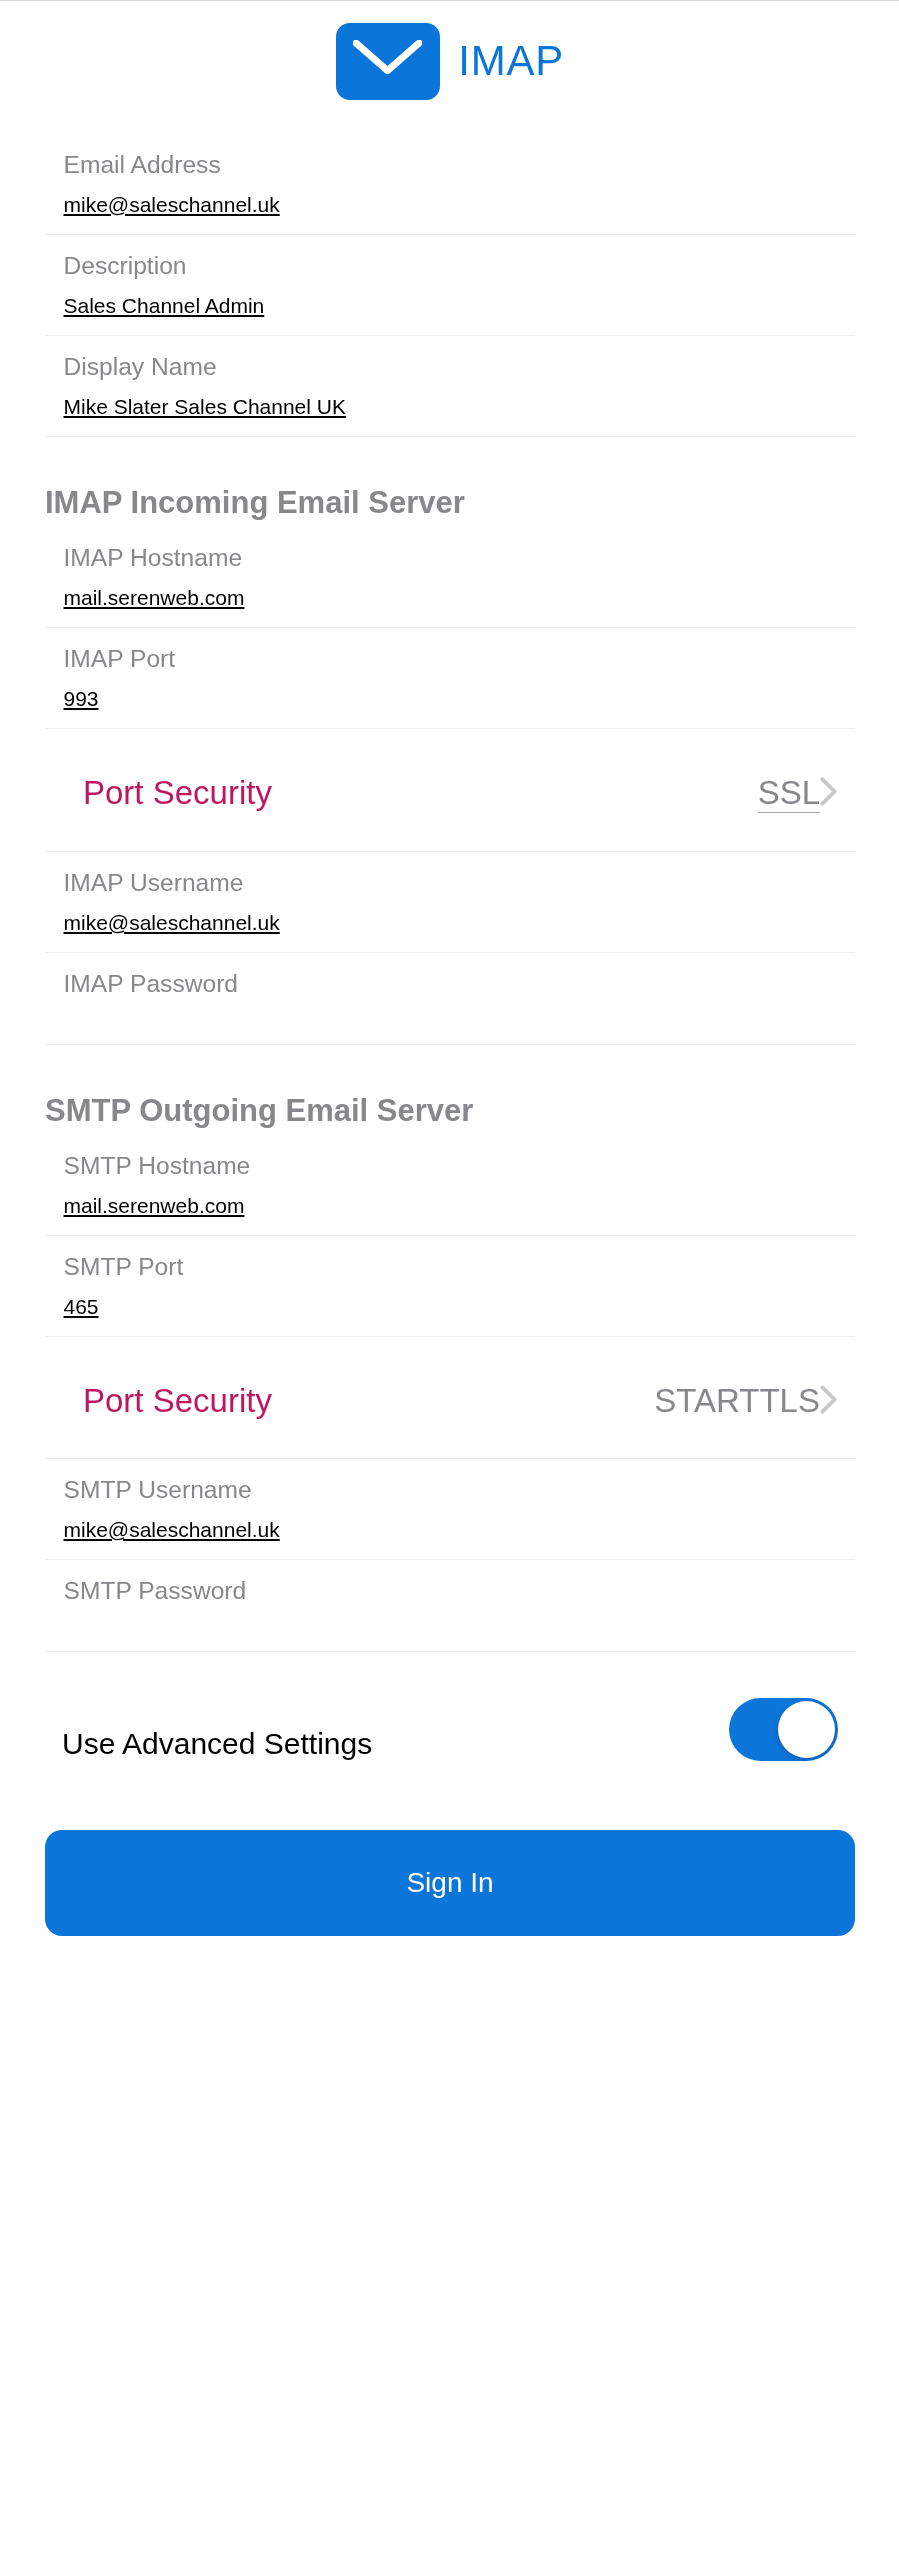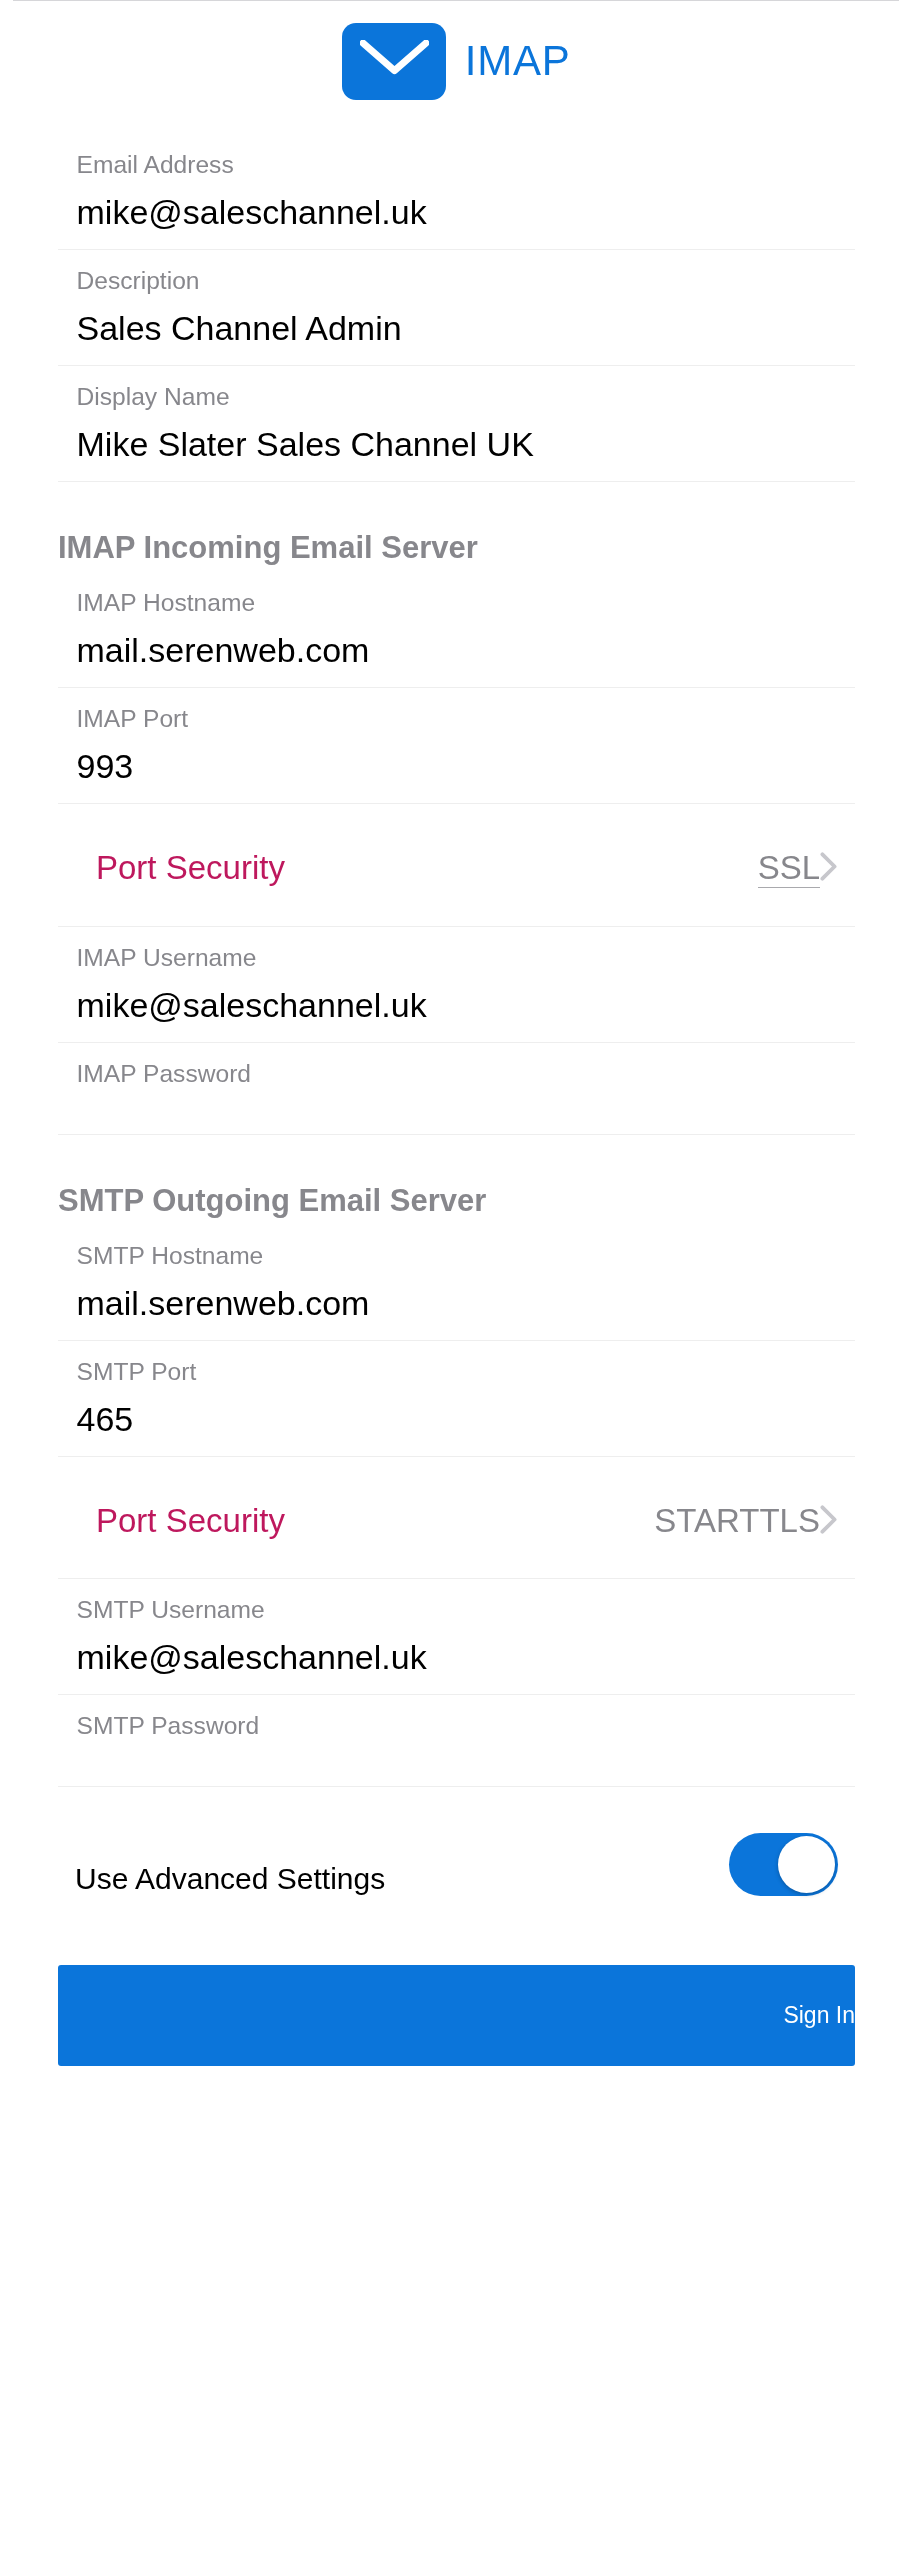--- a/index.html
+++ b/index.html
@@ -8,21 +8,20 @@
       padding: 0;
       font-family: -apple-system, BlinkMacSystemFont, 'Segoe UI', Helvetica, Arial, sans-serif;
     }
     body {
       background: #ffffff;
       width: 900px;
       margin: 0 auto;
     }
     .container {
       padding: 0;
-      margin-left: 13px;
     }
     .header {
       border-top: 1.5px solid #d6d6d9;
       display: flex;
       align-items: center;
       justify-content: center;
       gap: 18.5px;
       padding: 21.5px 0 34px 0;
     }
     .mail-icon-box {
@@ -51,22 +50,23 @@
       padding-bottom: 46px;
     }
     .field-label {
       color: #87878c;
       font-size: 24.6px;
       font-weight: 400;
       margin-bottom: 14px;
     }
     .field-value {
       color: #000000;
-      font-size: 34px;
-      font-weight: 400;
+      font-size: 21px;
+      font-weight: 400;
+      text-decoration: underline;
     }
     .section-header {
       color: #87878c;
       font-size: 31px;
       font-weight: 600;
       padding: 48px 45px 6.2px 45px;
     }
     .picker-row {
       display: flex;
       align-items: center;
@@ -123,25 +123,25 @@
       width: 57px;
       height: 57px;
       background: #ffffff;
       border-radius: 50%;
       box-shadow: 0 1.5px 4.6px rgba(0,0,0,0.25);
     }
     .signin-button {
       margin: 23px 45px 23px 45px;
       background: #0b75da;
       color: #ffffff;
-      font-size: 23px;
+      font-size: 28px;
       font-weight: 500;
-      text-align: right;
+      text-align: center;
       padding: 37px 0;
-      border-radius: 3px;
+      border-radius: 17px;
     }
   </style>
 </head>
 <body>
 
 <div class="container">
 
   <div class="header">
     <div class="mail-icon-box">
       <svg width="69" height="43" viewBox="0 0 90 56">

